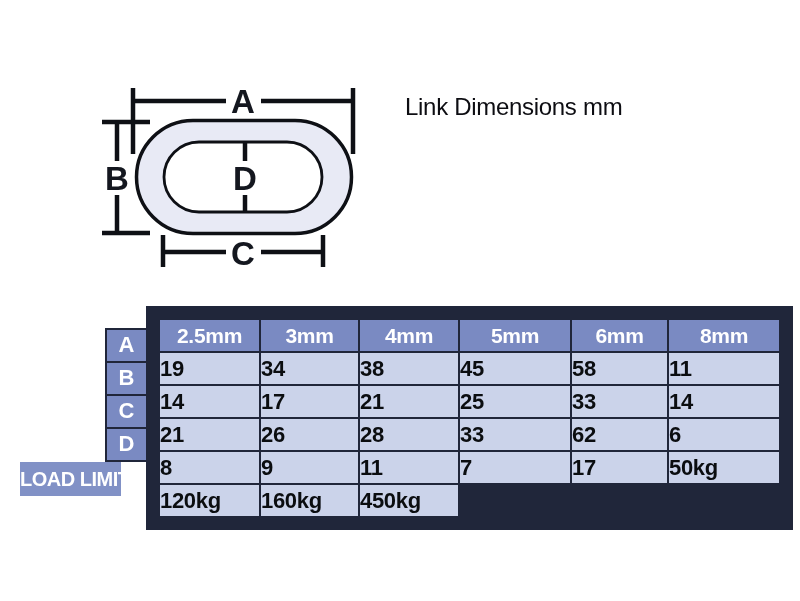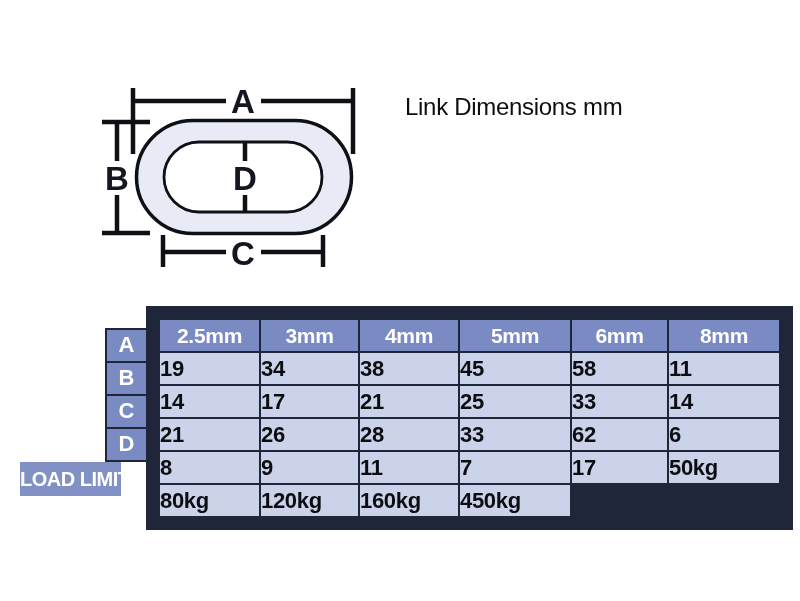--- a/index.html
+++ b/index.html
@@ -142,21 +142,20 @@
     <div class="vc">62</div>
 
     <div class="vc">6</div>
     <div class="vc">8</div>
     <div class="vc">9</div>
     <div class="vc">11</div>
     <div class="vc">7</div>
     <div class="vc">17</div>
 
     <div class="vc">50kg</div>
-    <div class="vc">80kg</div>
     <div class="vc">120kg</div>
     <div class="vc">160kg</div>
     <div class="vc">450kg</div>
   </div>
 
   <div class="row-label rl-0">A</div>
   <div class="row-label rl-1">B</div>
   <div class="row-label rl-2">C</div>
   <div class="row-label rl-3">D</div>
   <div class="load-label">LOAD LIMIT</div>

